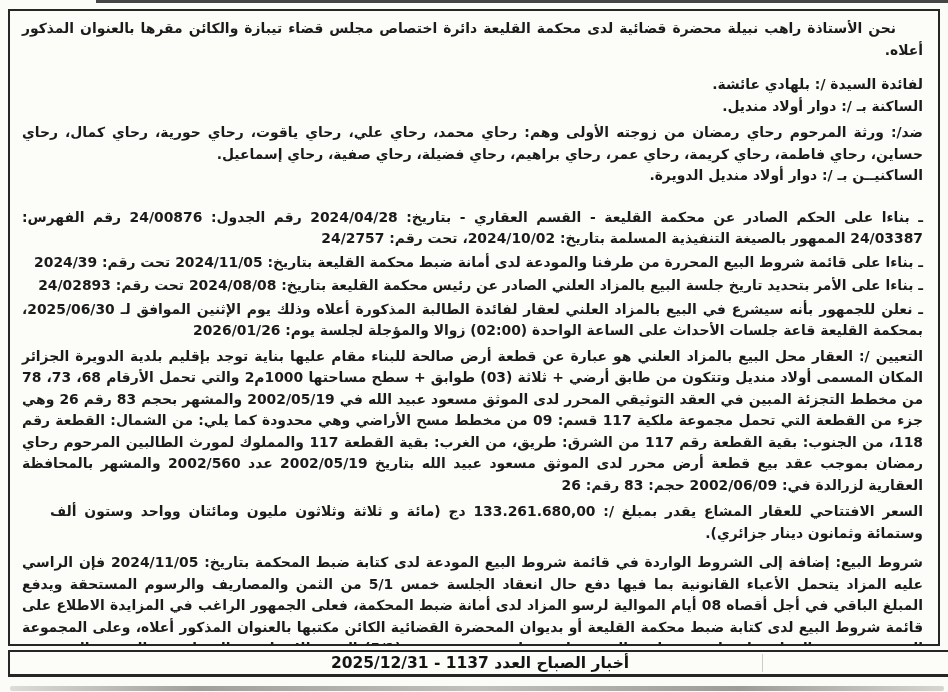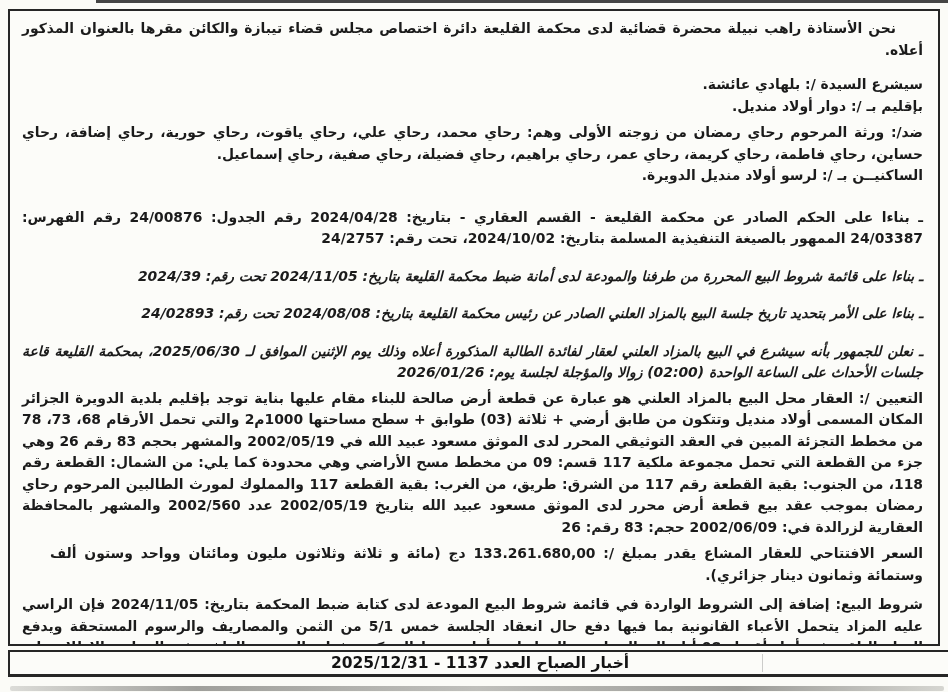--- a/index.html
+++ b/index.html
@@ -26,21 +26,21 @@
     font-weight: 700;
     font-size: 13.9px;
     line-height: 21.5px;
     overflow: hidden;
     background: #fcfcf9;
   }
   .notice-box p { margin: 0; }
   p.intro       { text-indent: 27px; margin-bottom: 13px; }
   p.defendants  { margin-top: 5px; }
   p.recital-first { margin-top: 20px; }
-  p.recital     { margin-top: 16px; font-style: italic; }
+  p.recital     { margin-top: 2px; }
   p.designation { margin-top: 4px; }
   p.price       { margin-top: 5px; margin-left: 28px; }
   p.conditions  { margin-top: 8px; }
 
   
   .journal-box {
     position: absolute; top: 650px; left: 8px; width: 944px; height: 27px;
     border: 2px solid #262626; border-bottom-width: 3px;
     display: flex; align-items: center; justify-content: center;
     direction: rtl;
@@ -61,24 +61,24 @@
 </style>
 </head>
 <body>
 
 <div class="page">
 
   <div class="top-scan-line"></div>
 
   <div class="notice-box">
     <p class="intro">نحن الأستاذة راهب نبيلة محضرة قضائية لدى محكمة القليعة دائرة اختصاص مجلس قضاء تيبازة والكائن مقرها بالعنوان المذكور أعلاه.</p>
-    <p>سيشرع السيدة /: بلهادي عائشة.</p>
-    <p>بإقليم بـ /: دوار أولاد منديل.</p>
-    <p class="defendants">ضد/: ورثة المرحوم رحاي رمضان من زوجته الأولى وهم: رحاي محمد، رحاي علي، رحاي ياقوت، رحاي حورية، رحاي إضافة، رحاي حساين، رحاي فاطمة، رحاي كريمة، رحاي عمر، رحاي براهيم، رحاي فضيلة، رحاي صفية، رحاي إسماعيل.</p>
-    <p>الساكنيــن بـ /: لرسو أولاد منديل الدويرة.</p>
+    <p>لفائدة السيدة /: بلهادي عائشة.</p>
+    <p>الساكنة بـ /: دوار أولاد منديل.</p>
+    <p class="defendants">ضد/: ورثة المرحوم رحاي رمضان من زوجته الأولى وهم: رحاي محمد، رحاي علي، رحاي ياقوت، رحاي حورية، رحاي كمال، رحاي حساين، رحاي فاطمة، رحاي كريمة، رحاي عمر، رحاي براهيم، رحاي فضيلة، رحاي صفية، رحاي إسماعيل.</p>
+    <p>الساكنيــن بـ /: دوار أولاد منديل الدويرة.</p>
     <p class="recital-first">ـ بناءا على الحكم الصادر عن محكمة القليعة - القسم العقاري - بتاريخ: 2024/04/28 رقم الجدول: 24/00876 رقم الفهرس: 24/03387 الممهور بالصيغة التنفيذية المسلمة بتاريخ: 2024/10/02، تحت رقم: 24/2757</p>
     <p class="recital">ـ بناءا على قائمة شروط البيع المحررة من طرفنا والمودعة لدى أمانة ضبط محكمة القليعة بتاريخ: 2024/11/05 تحت رقم: 2024/39</p>
     <p class="recital">ـ بناءا على الأمر بتحديد تاريخ جلسة البيع بالمزاد العلني الصادر عن رئيس محكمة القليعة بتاريخ: 2024/08/08 تحت رقم: 24/02893</p>
     <p class="recital">ـ نعلن للجمهور بأنه سيشرع في البيع بالمزاد العلني لعقار لفائدة الطالبة المذكورة أعلاه وذلك يوم الإثنين الموافق لـ 2025/06/30، بمحكمة القليعة قاعة جلسات الأحداث على الساعة الواحدة (02:00) زوالا والمؤجلة لجلسة يوم: 2026/01/26</p>
     <p class="designation">التعيين /: العقار محل البيع بالمزاد العلني هو عبارة عن قطعة أرض صالحة للبناء مقام عليها بناية توجد بإقليم بلدية الدويرة الجزائر المكان المسمى أولاد منديل وتتكون من طابق أرضي + ثلاثة (03) طوابق + سطح مساحتها 1000م2 والتي تحمل الأرقام 68، 73، 78 من مخطط التجزئة المبين في العقد التوثيقي المحرر لدى الموثق مسعود عبيد الله في 2002/05/19 والمشهر بحجم 83 رقم 26 وهي جزء من القطعة التي تحمل مجموعة ملكية 117 قسم: 09 من مخطط مسح الأراضي وهي محدودة كما يلي: من الشمال: القطعة رقم 118، من الجنوب: بقية القطعة رقم 117 من الشرق: طريق، من الغرب: بقية القطعة 117 والمملوك لمورث الطالبين المرحوم رحاي رمضان بموجب عقد بيع قطعة أرض محرر لدى الموثق مسعود عبيد الله بتاريخ 2002/05/19 عدد 2002/560 والمشهر بالمحافظة العقارية لزرالدة في: 2002/06/09 حجم: 83 رقم: 26</p>
     <p class="price">السعر الافتتاحي للعقار المشاع يقدر بمبلغ /: 133.261.680,00 دج (مائة و ثلاثة وثلاثون مليون ومائتان وواحد وستون ألف وستمائة وثمانون دينار جزائري).</p>
     <p class="conditions">شروط البيع: إضافة إلى الشروط الواردة في قائمة شروط البيع المودعة لدى كتابة ضبط المحكمة بتاريخ: 2024/11/05 فإن الراسي عليه المزاد يتحمل الأعباء القانونية بما فيها دفع حال انعقاد الجلسة خمس 5/1 من الثمن والمصاريف والرسوم المستحقة ويدفع المبلغ الباقي في أجل أقصاه 08 أيام الموالية لرسو المزاد لدى أمانة ضبط المحكمة، فعلى الجمهور الراغب في المزايدة الاطلاع على قائمة شروط البيع لدى كتابة ضبط محكمة القليعة أو بديوان المحضرة القضائية الكائن مكتبها بالعنوان المذكور أعلاه، وعلى المجموعة التي ترغب في المزايدة إحضار يوم جلسة البيع شيك بضمان يتضمن خمس (5/1) السعر الافتتاحي والمصاريف والرسوم المستحقة لحساب أمانة ضبط المحكمة.</p>
   </div>
 
   <div class="journal-box">

